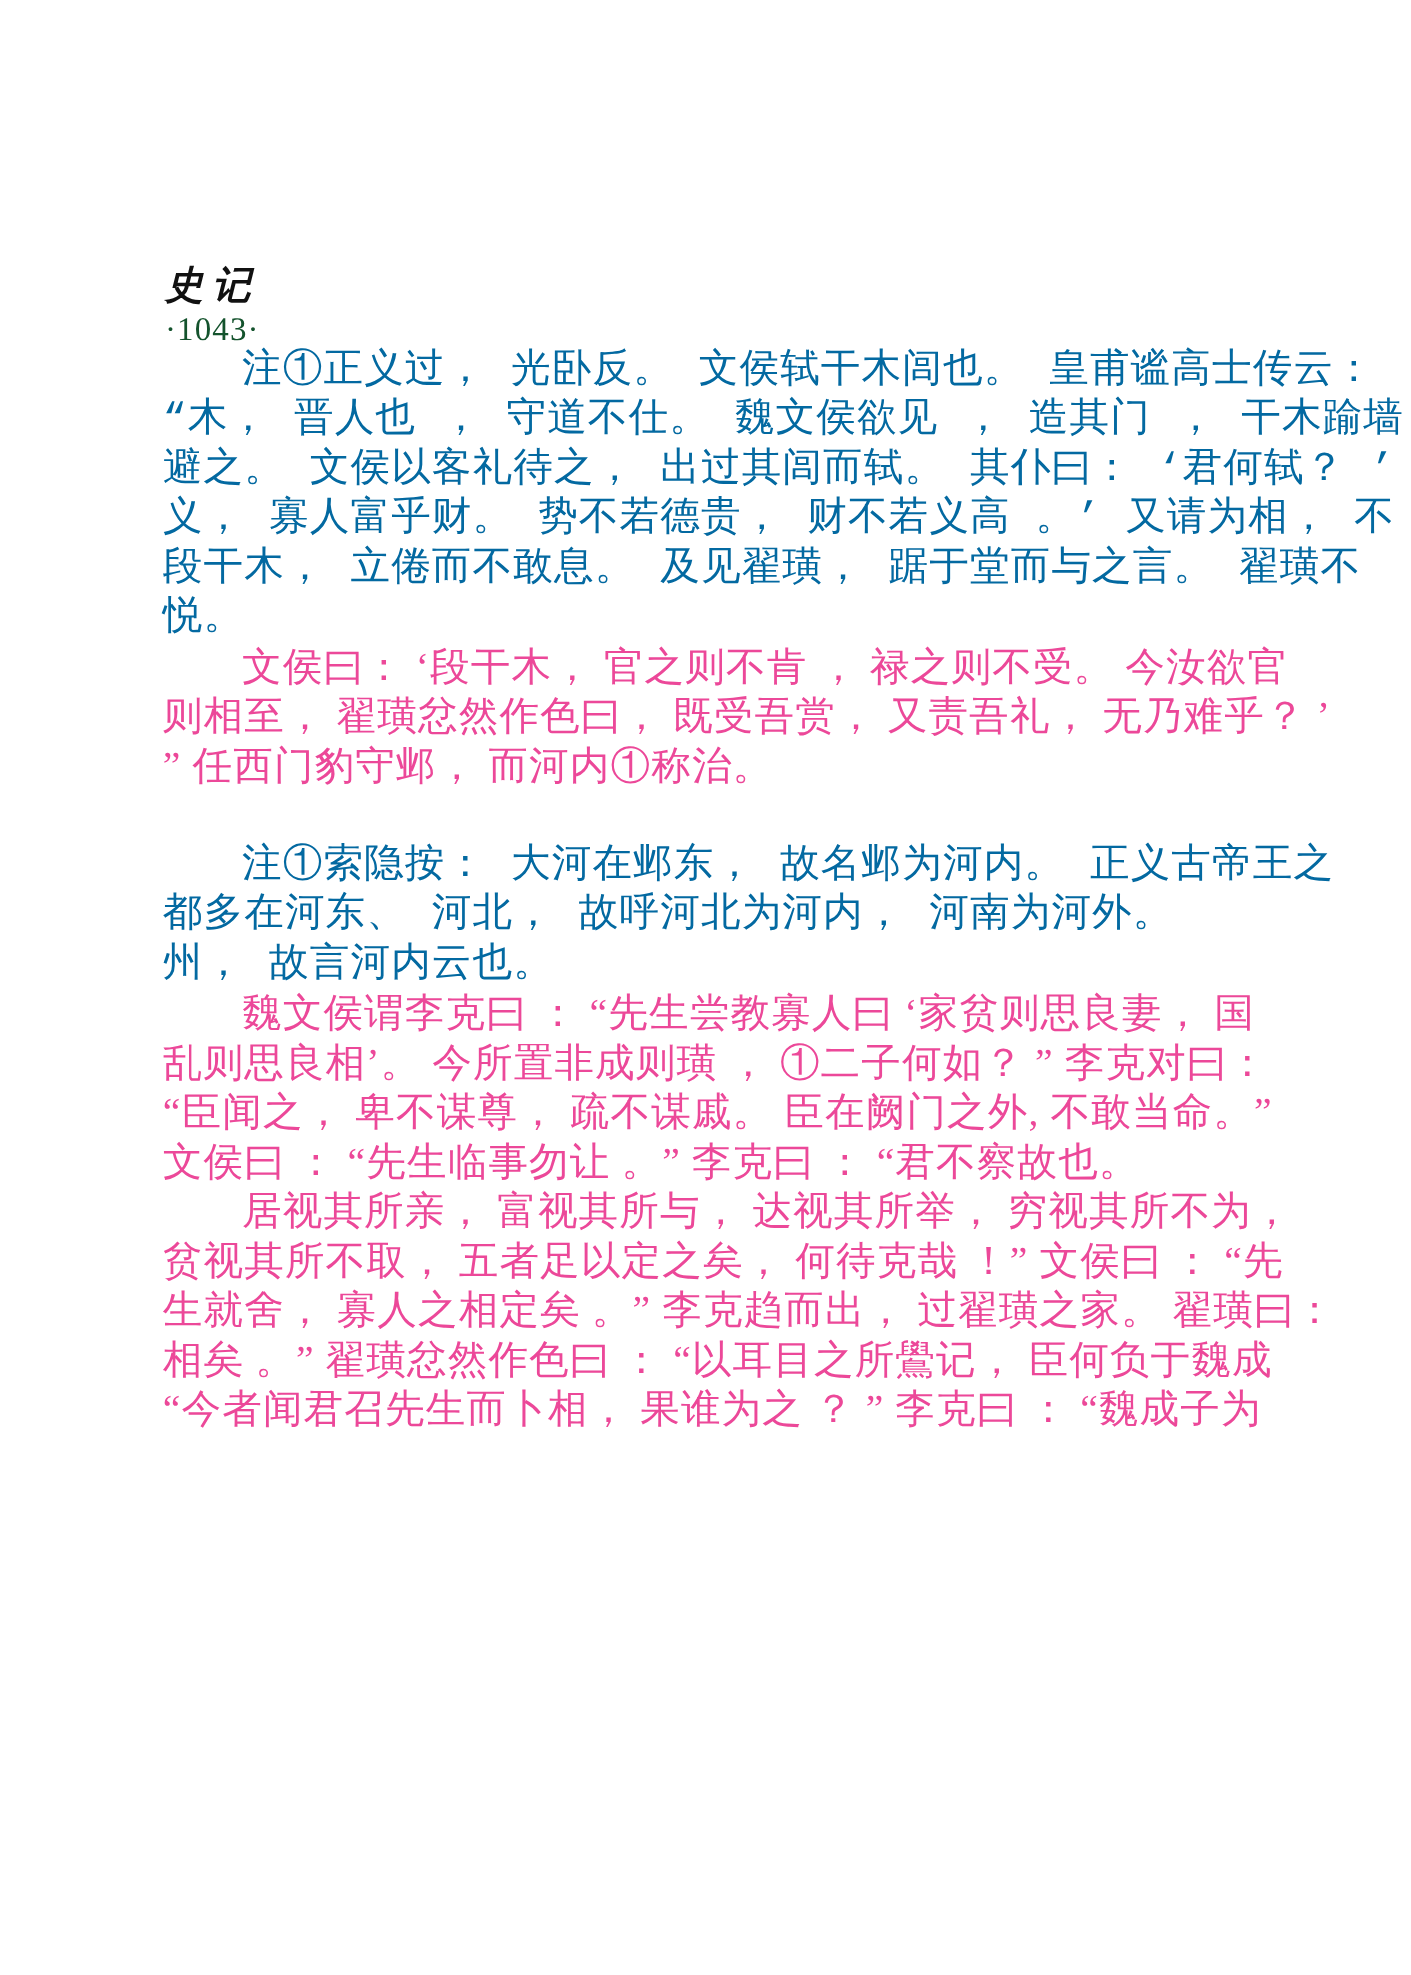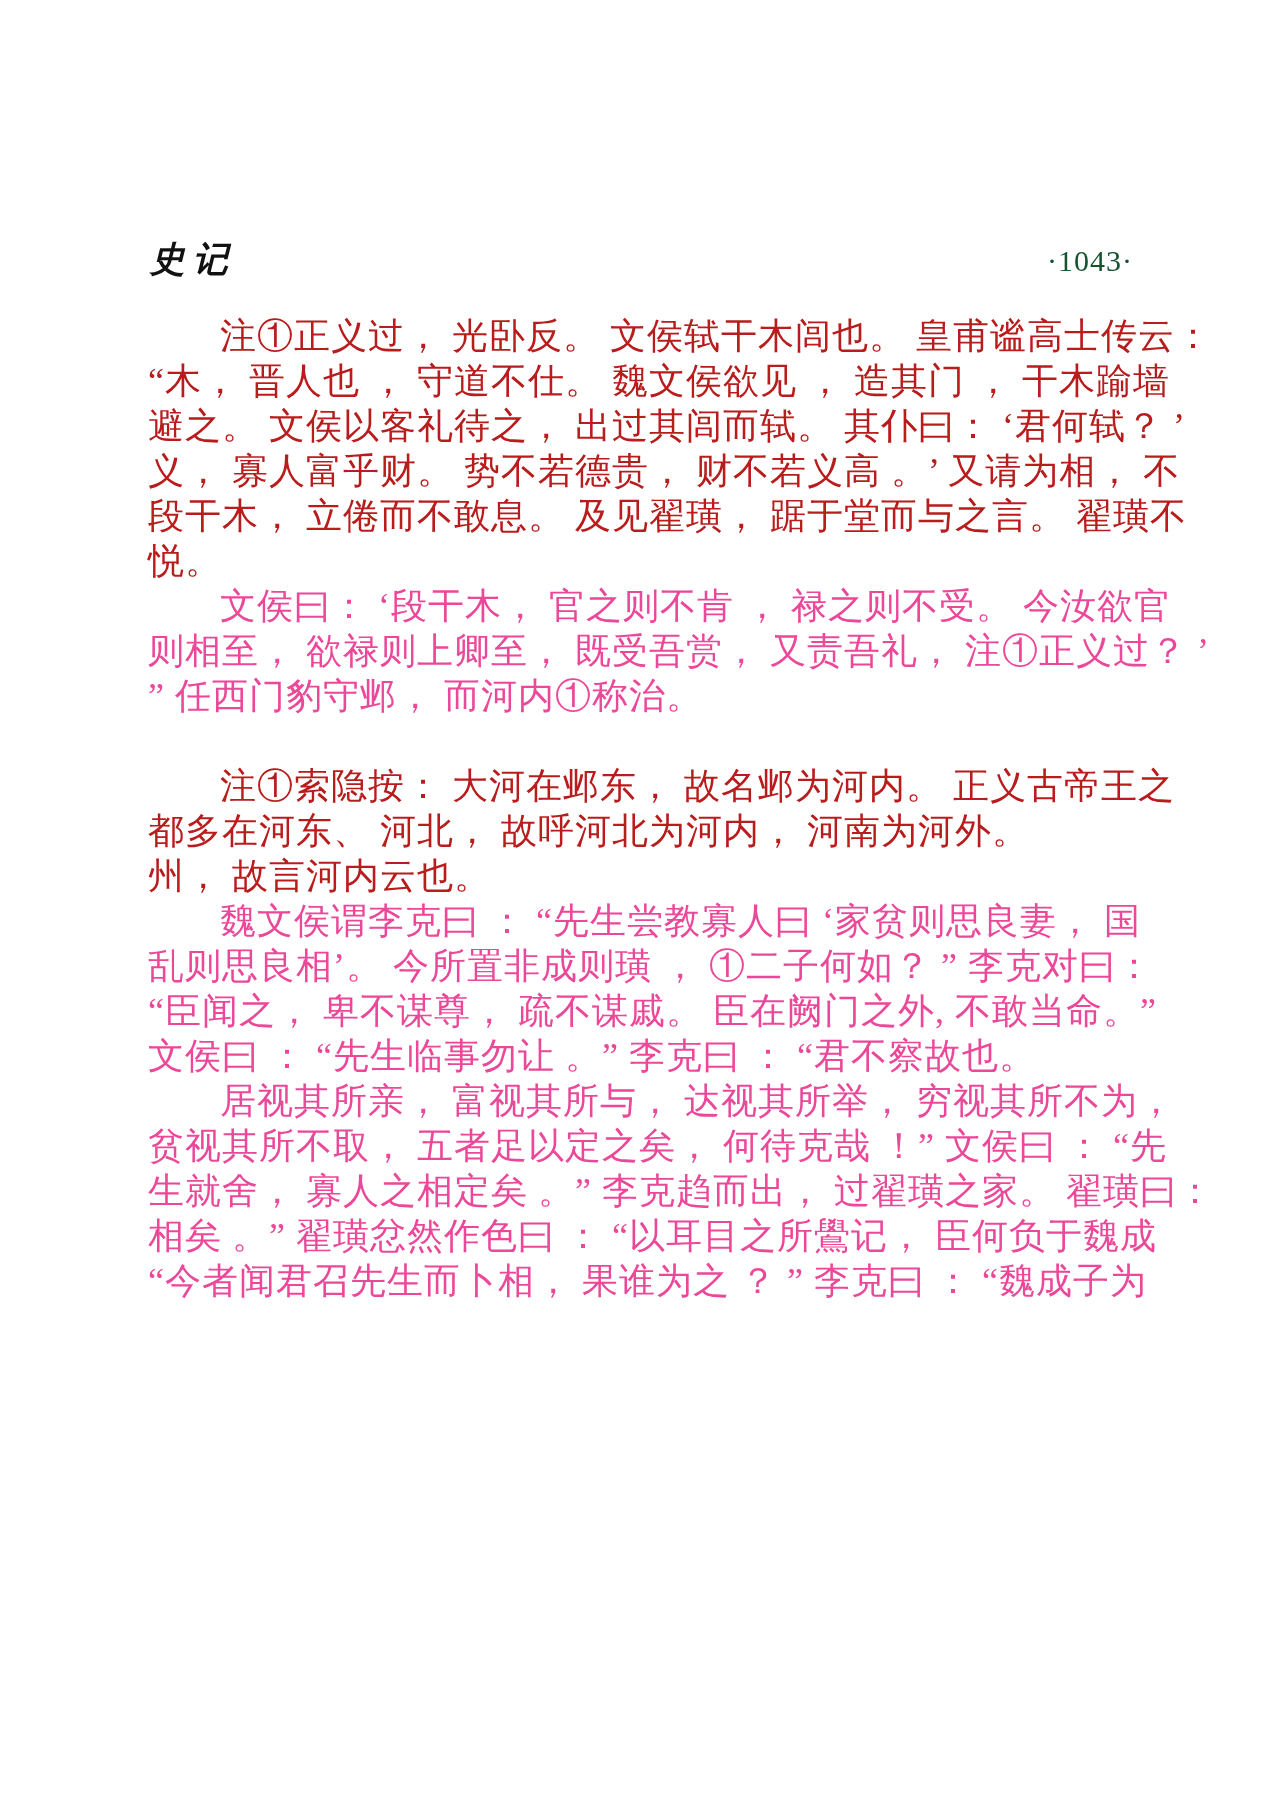--- a/index.html
+++ b/index.html
@@ -16,20 +16,21 @@
     font-family: "Liberation Serif", "DejaVu Serif", serif;
   }
   .header {
     position: absolute;
     left: 150px;
     right: 150px;
     top: 236px;
     display: flex;
     justify-content: space-between;
     align-items: baseline;
+    flex-direction: column;
   }
   .book-title {
     font-size: 35px;
     font-style: italic;
     font-weight: bold;
     color: #111111;
     letter-spacing: 8px;
   }
   .page-number {
     font-size: 30px;
@@ -45,40 +46,40 @@
   .line {
     font-size: 36px;
     line-height: 45px;
     height: 45px;
     white-space: pre;
     letter-spacing: 1px;
   }
   .line.indent {
     padding-left: 72px;
   }
-  .line.blue { color: #b91c1c; }
+  .line.blue { color: #0369a1; font-family: Liberation Mono, monospace; }
   .line.black { color: #ec4899; }
 </style>
 </head>
 <body>
 
 <div class="page">
   <div class="header">
     <span class="book-title">史记</span>
     <span class="page-number">·1043·</span>
   </div>
   <div class="body-text" id="body-lines">
       <div class="line blue indent">注①正义过， 光卧反。 文侯轼干木闾也。 皇甫谧高士传云：</div>
       <div class="line blue">“木， 晋人也 ， 守道不仕。 魏文侯欲见 ， 造其门 ， 干木踰墙</div>
       <div class="line blue">避之。 文侯以客礼待之， 出过其闾而轼。 其仆曰： ‘君何轼？ ’</div>
       <div class="line blue">义， 寡人富乎财。 势不若德贵， 财不若义高 。’ 又请为相， 不</div>
       <div class="line blue">段干木， 立倦而不敢息。 及见翟璜， 踞于堂而与之言。 翟璜不</div>
       <div class="line blue">悦。</div>
       <div class="line black indent">文侯曰： ‘段干木， 官之则不肯 ， 禄之则不受。 今汝欲官</div>
-      <div class="line black">则相至， 欲禄则上卿至， 既受吾赏， 又责吾礼， 注①正义过？ ’</div>
+      <div class="line black">则相至， 翟璜忿然作色曰， 既受吾赏， 又责吾礼， 无乃难乎？ ’</div>
       <div class="line black">” 任西门豹守邺， 而河内①称治。</div>
       <div class="line black"></div>
       <div class="line blue indent">注①索隐按： 大河在邺东， 故名邺为河内。 正义古帝王之</div>
       <div class="line blue">都多在河东、 河北， 故呼河北为河内， 河南为河外。</div>
       <div class="line blue">州， 故言河内云也。</div>
       <div class="line black indent">魏文侯谓李克曰 ： “先生尝教寡人曰 ‘家贫则思良妻， 国</div>
       <div class="line black">乱则思良相’。 今所置非成则璜 ， ①二子何如？ ” 李克对曰：</div>
       <div class="line black">“臣闻之， 卑不谋尊， 疏不谋戚。 臣在阙门之外, 不敢当命。”</div>
       <div class="line black">文侯曰 ： “先生临事勿让 。” 李克曰 ： “君不察故也。</div>
       <div class="line black indent">居视其所亲， 富视其所与， 达视其所举， 穷视其所不为，</div>

